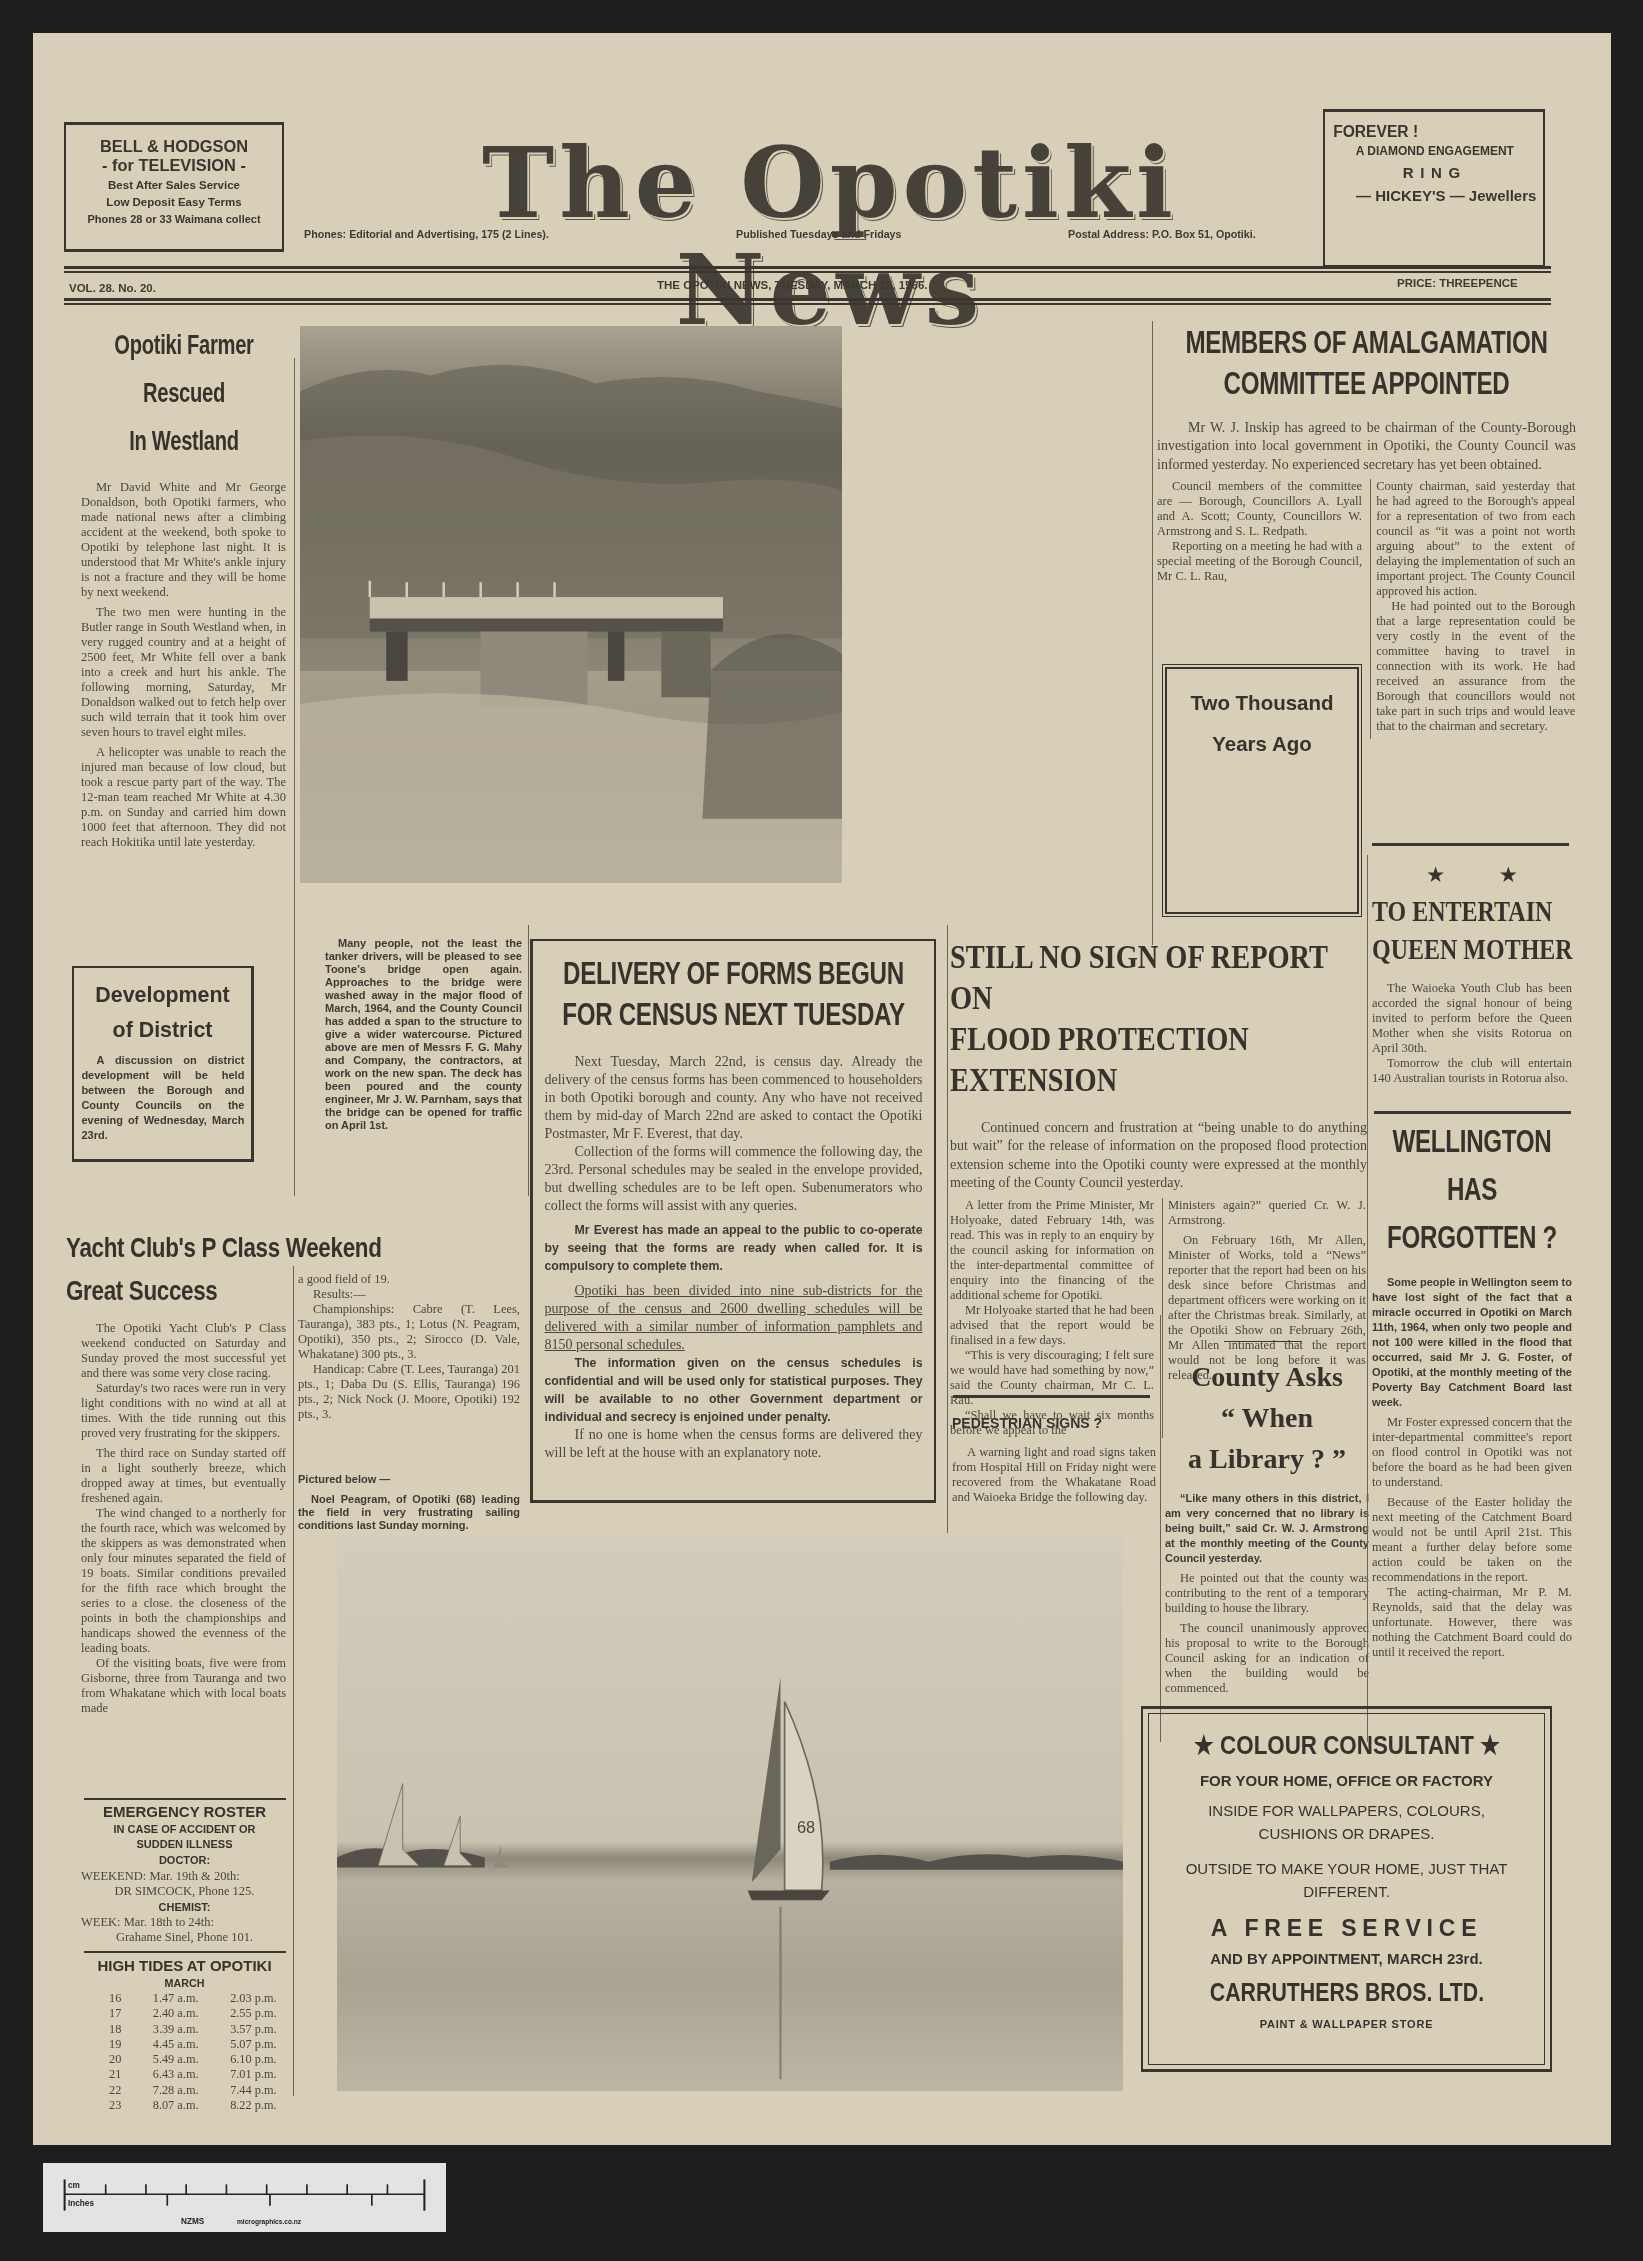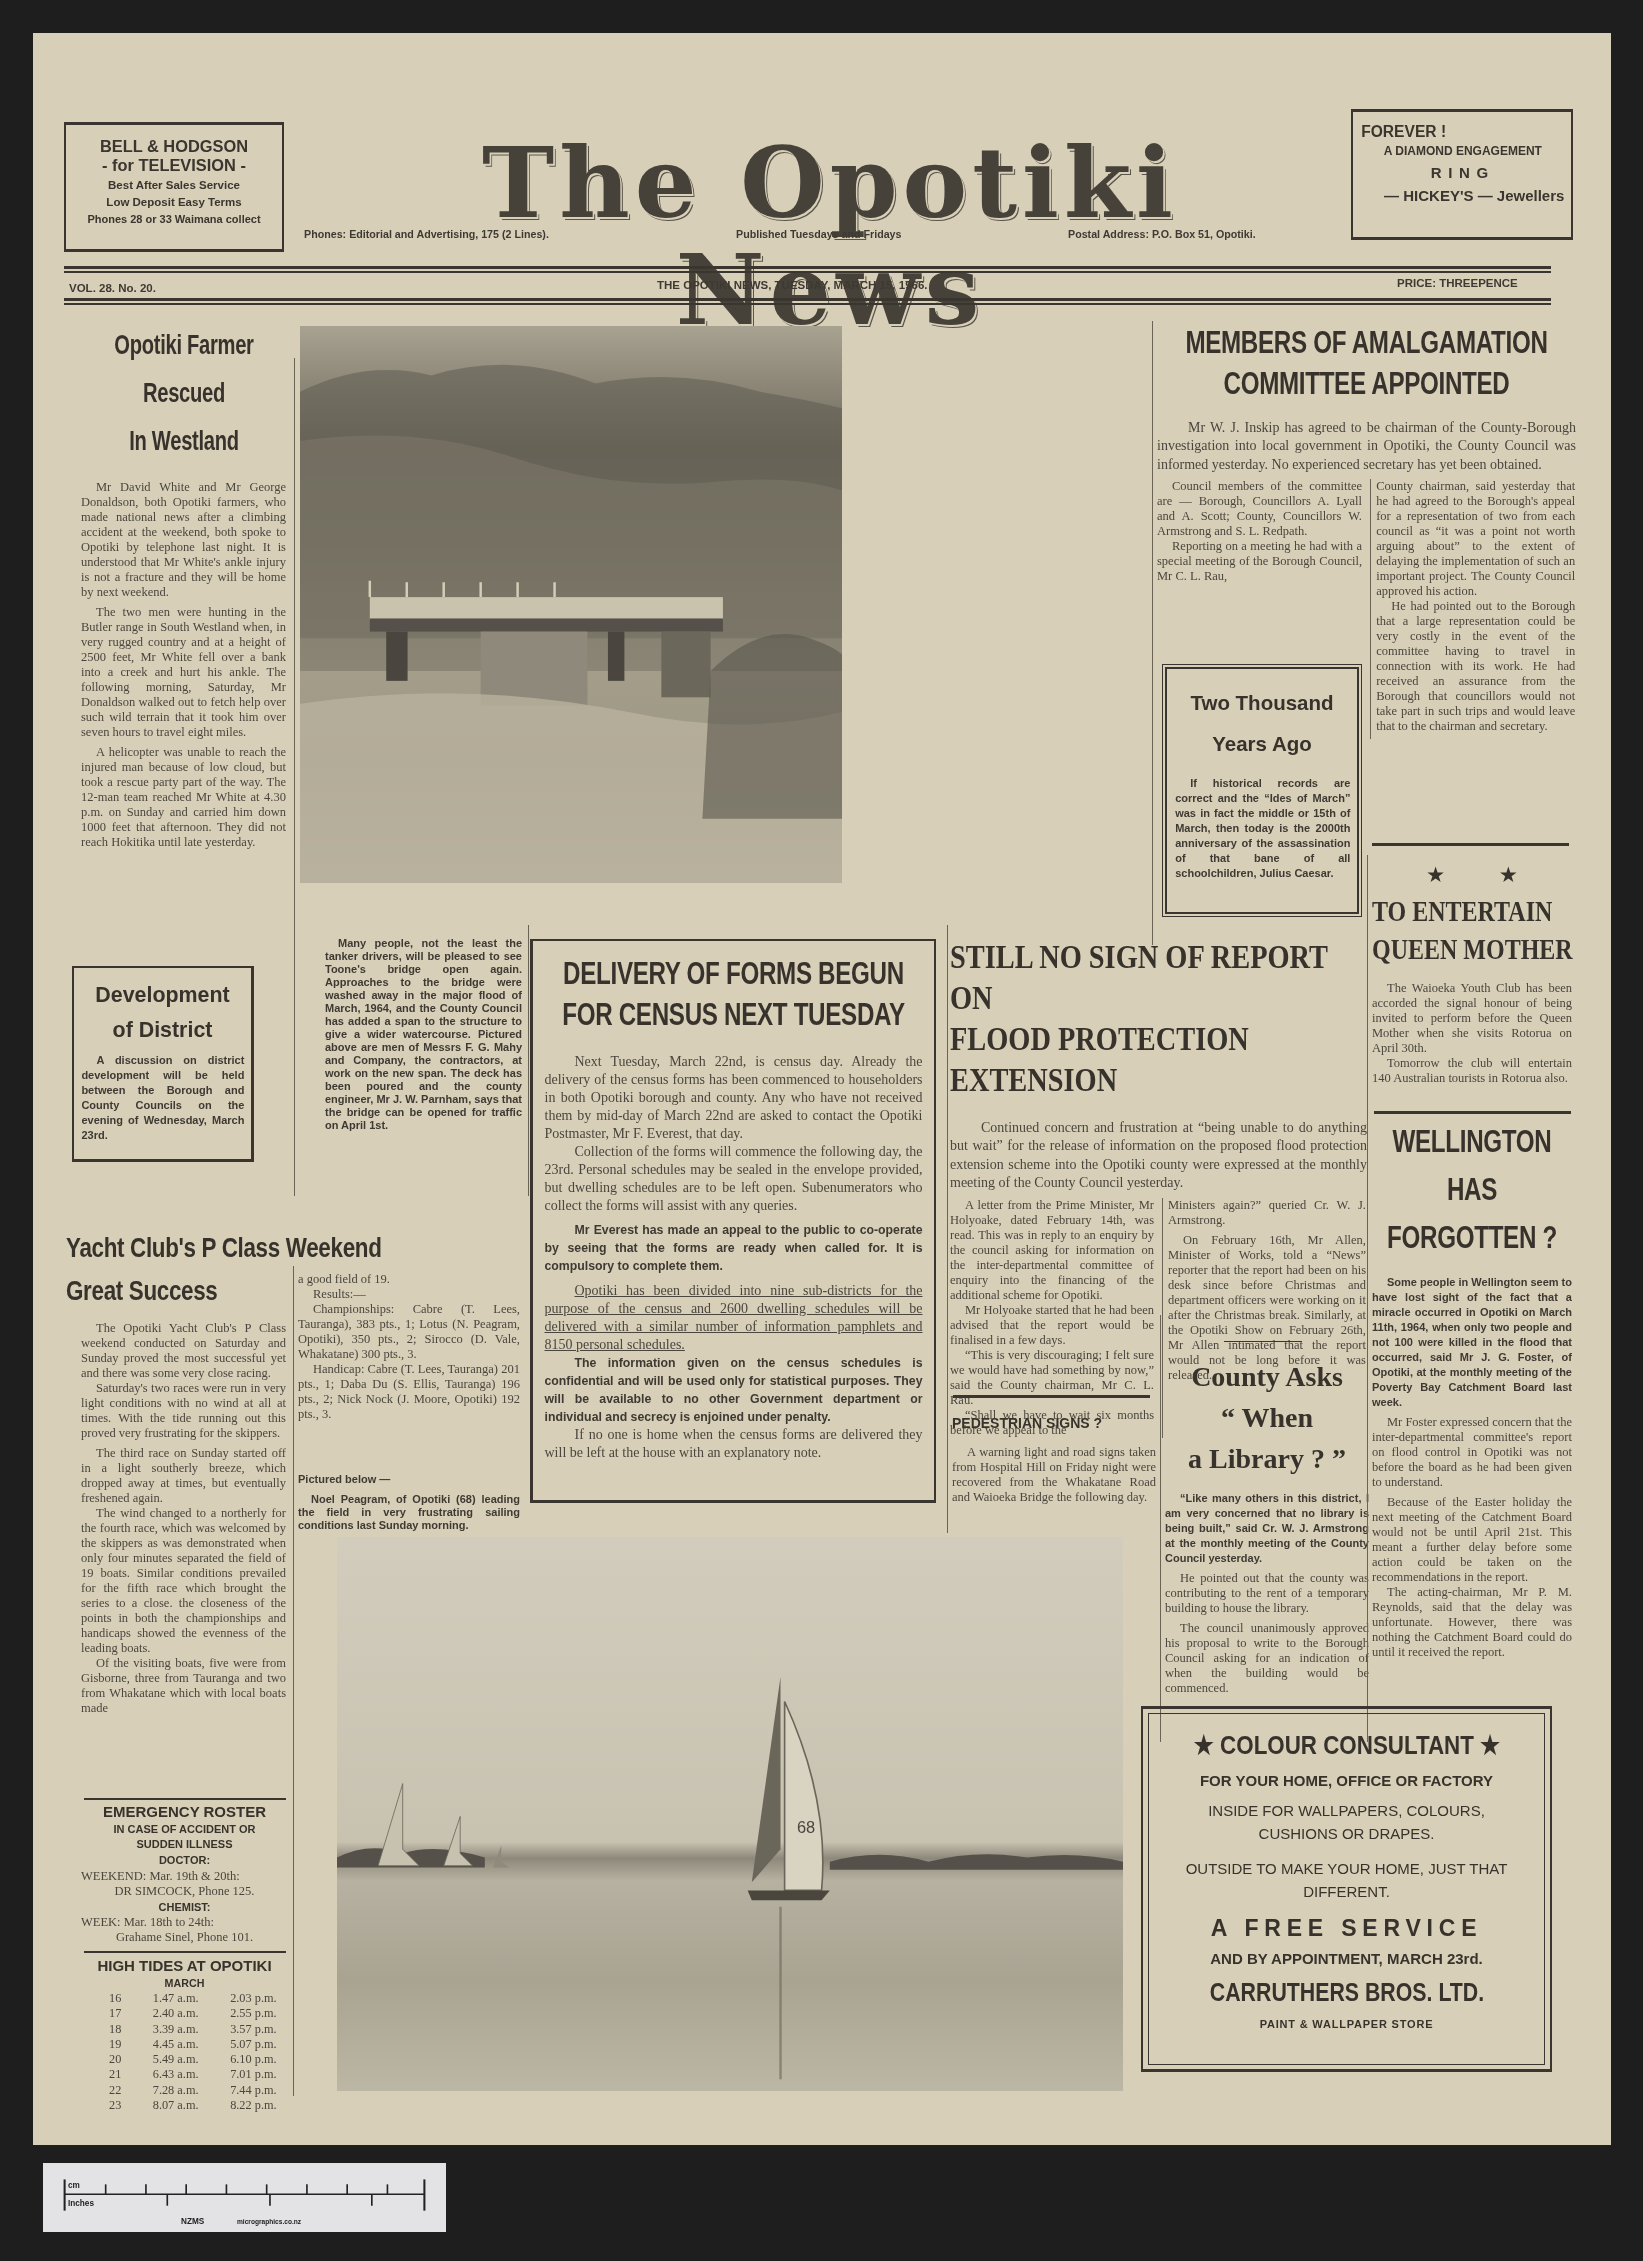--- a/index.html
+++ b/index.html
@@ -39,21 +39,21 @@
       <div style="font-size:11px;line-height:18px;">Phones 28 or 33 Waimana collect</div>
     </div>
   </div>
 
   <div class="abs" style="left:337px;top:97px;width:920px;text-align:center;font-family:'DejaVu Serif',serif;font-weight:bold;font-size:97px;line-height:107px;color:#46423a;letter-spacing:5px;text-shadow:1.6px 1.6px 0 #d8cfb8, 2.5px 2.5px 0 #5a554a;">The Opotiki News</div>
 
   <div class="abs sans" style="left:271px;top:195px;font-size:10.7px;font-weight:bold;color:#3e3a33;">Phones: Editorial and Advertising, 175 (2 Lines).</div>
   <div class="abs sans" style="left:703px;top:195px;font-size:10.7px;font-weight:bold;color:#3e3a33;">Published Tuesdays and Fridays</div>
   <div class="abs sans" style="left:1035px;top:195px;font-size:10.7px;font-weight:bold;color:#3e3a33;">Postal Address: P.O. Box 51, Opotiki.</div>
 
-  <div class="box" style="left:1290px;top:76px;width:222px;height:131px;border-width:3.3px 2.5px;margin-left:28px;">
+  <div class="box" style="left:1290px;top:76px;width:222px;height:159px;border-width:3.3px 2.5px;">
     <div class="sans" style="font-weight:bold;color:#3a362f;padding:10px 6.6px 0 8.2px;">
       <div style="font-size:15.6px;line-height:20px;">FOREVER !</div>
       <div style="font-size:12px;line-height:18px;text-align:center;">A DIAMOND ENGAGEMENT</div>
       <div style="font-size:15px;line-height:25px;text-align:center;letter-spacing:6.6px;">RING</div>
       <div style="font-size:15px;line-height:21.4px;text-align:right;">— HICKEY'S — Jewellers</div>
     </div>
   </div>
 
   <div class="rule" style="left:31px;top:233px;width:1487px;height:2.5px;"></div>
   <div class="rule" style="left:31px;top:238px;width:1487px;height:1.6px;"></div>
@@ -198,23 +198,20 @@
         <p style="text-indent:0;margin-bottom:0;">County chairman, said yesterday that he had agreed to the Borough's appeal for a representation of two from each council as “it was a point not worth arguing about” to the extent of delaying the implementation of such an important project. The County Council approved his action.</p>
         <p>He had pointed out to the Borough that a large representation could be very costly in the event of the committee having to travel in connection with its work. He had received an assurance from the Borough that councillors would not take part in such trips and would leave that to the chairman and secretary.</p>
       </div>
     </div>
   </div>
 
   <div class="box" style="left:1132px;top:634px;width:194px;height:247px;border-width:2.5px;outline:1.2px solid #3a362f;outline-offset:2.5px;">
     <div class="sans" style="text-align:center;font-weight:bold;font-size:20.5px;line-height:41px;color:#37332c;margin-top:13px;">
       <div>Two Thousand</div>
       <div>Years Ago</div>
-    </div>
-    <div class="bold-sans" style="padding:11.5px 6.6px 0 8.2px;font-size:11px;">
-      <p>If historical records are correct and the “Ides of March” was in fact the middle or 15th of March, then today is the 2000th anniversary of the assassination of that bane of all schoolchildren, Julius Caesar.</p>
     </div>
   </div>
 
   <div class="rule" style="left:1339px;top:810px;width:197px;height:2.5px;"></div>
 
   <div class="abs" style="left:1339px;top:826px;width:200px;">
     <div style="text-align:center;font-size:21.4px;line-height:33px;color:#37332c;white-space:pre;">★          ★</div>
     <div class="serif-head" style="font-size:30px;line-height:38px;transform:scaleX(0.8);transform-origin:left top;width:251px;text-align:left;">
       <div>TO ENTERTAIN</div>
       <div>QUEEN MOTHER</div>

